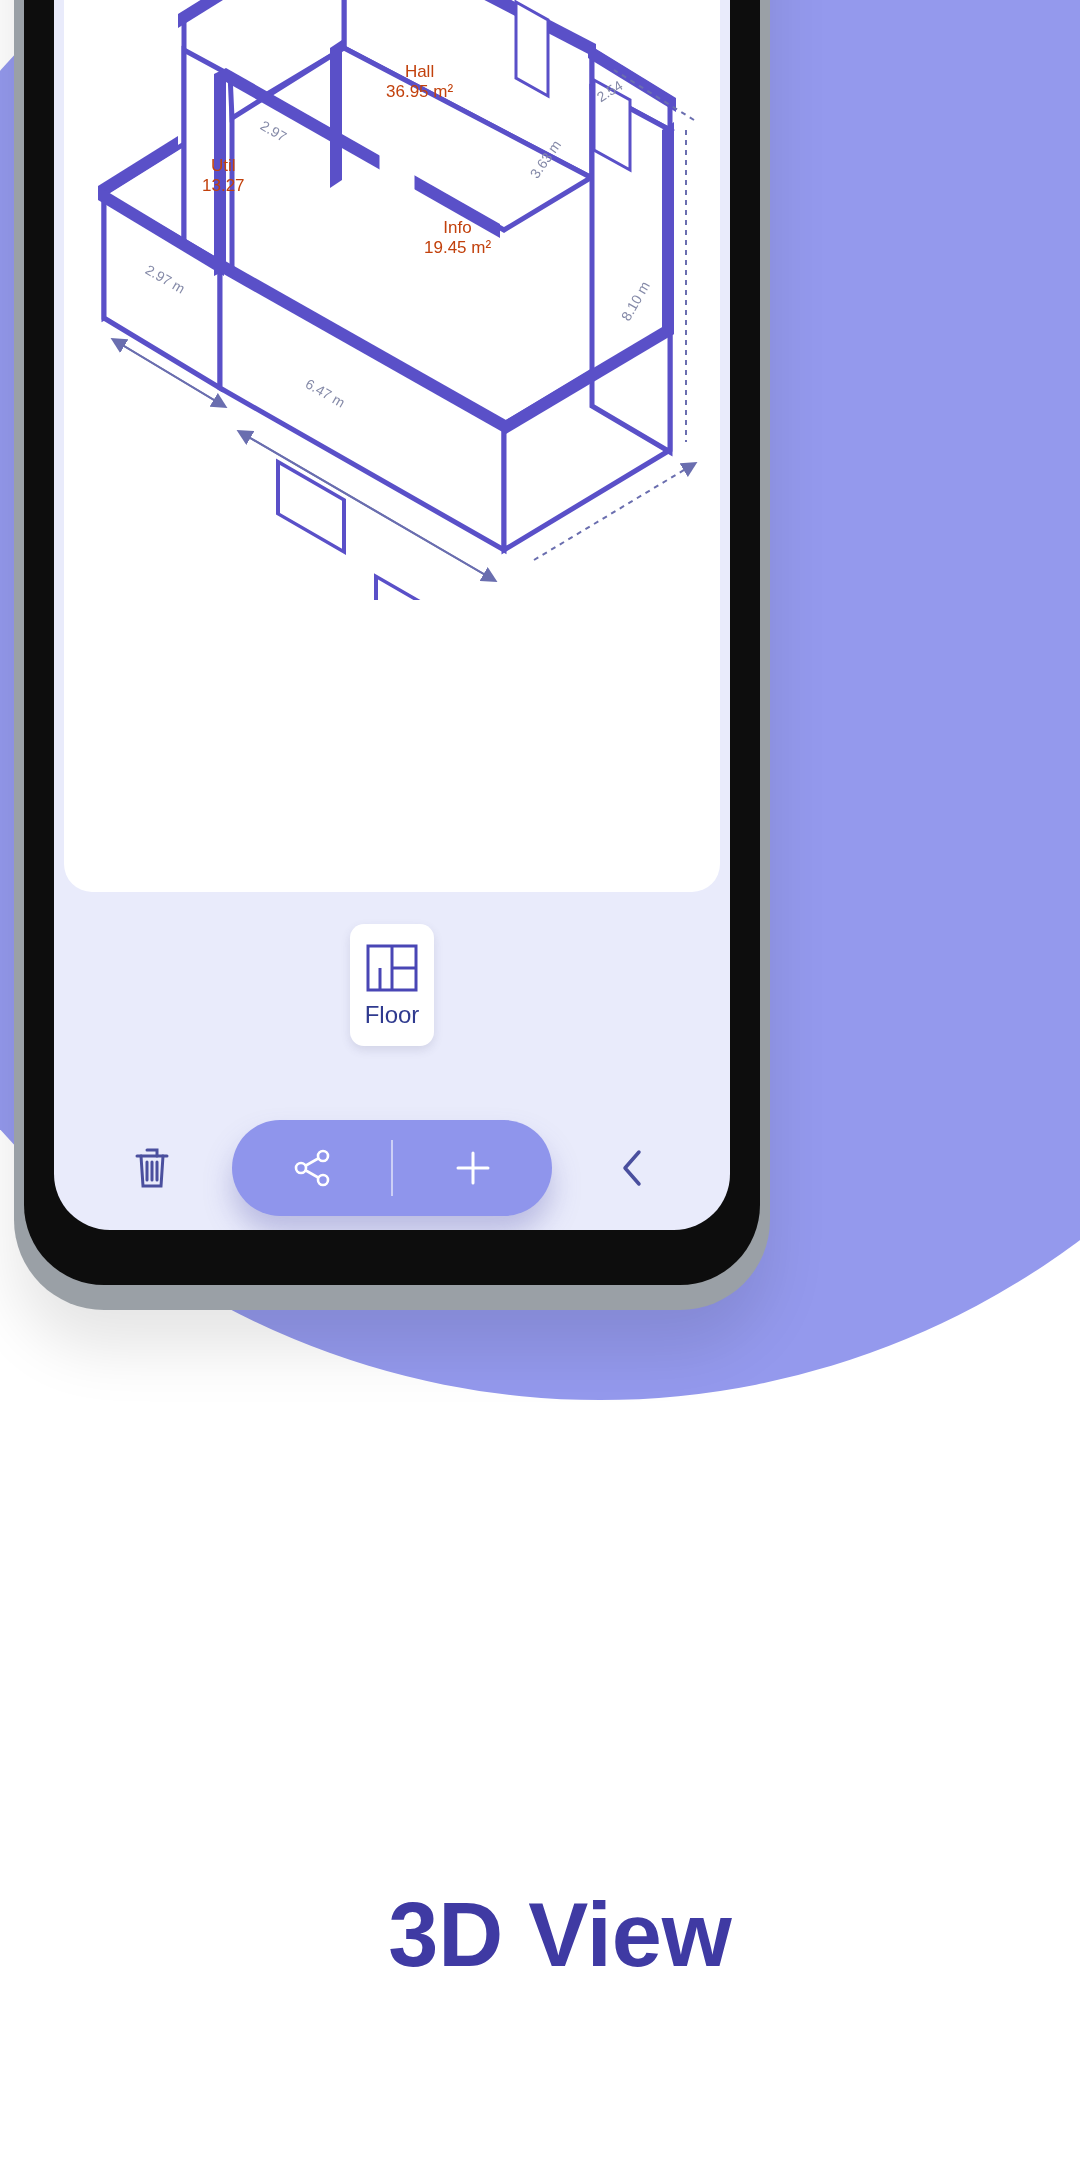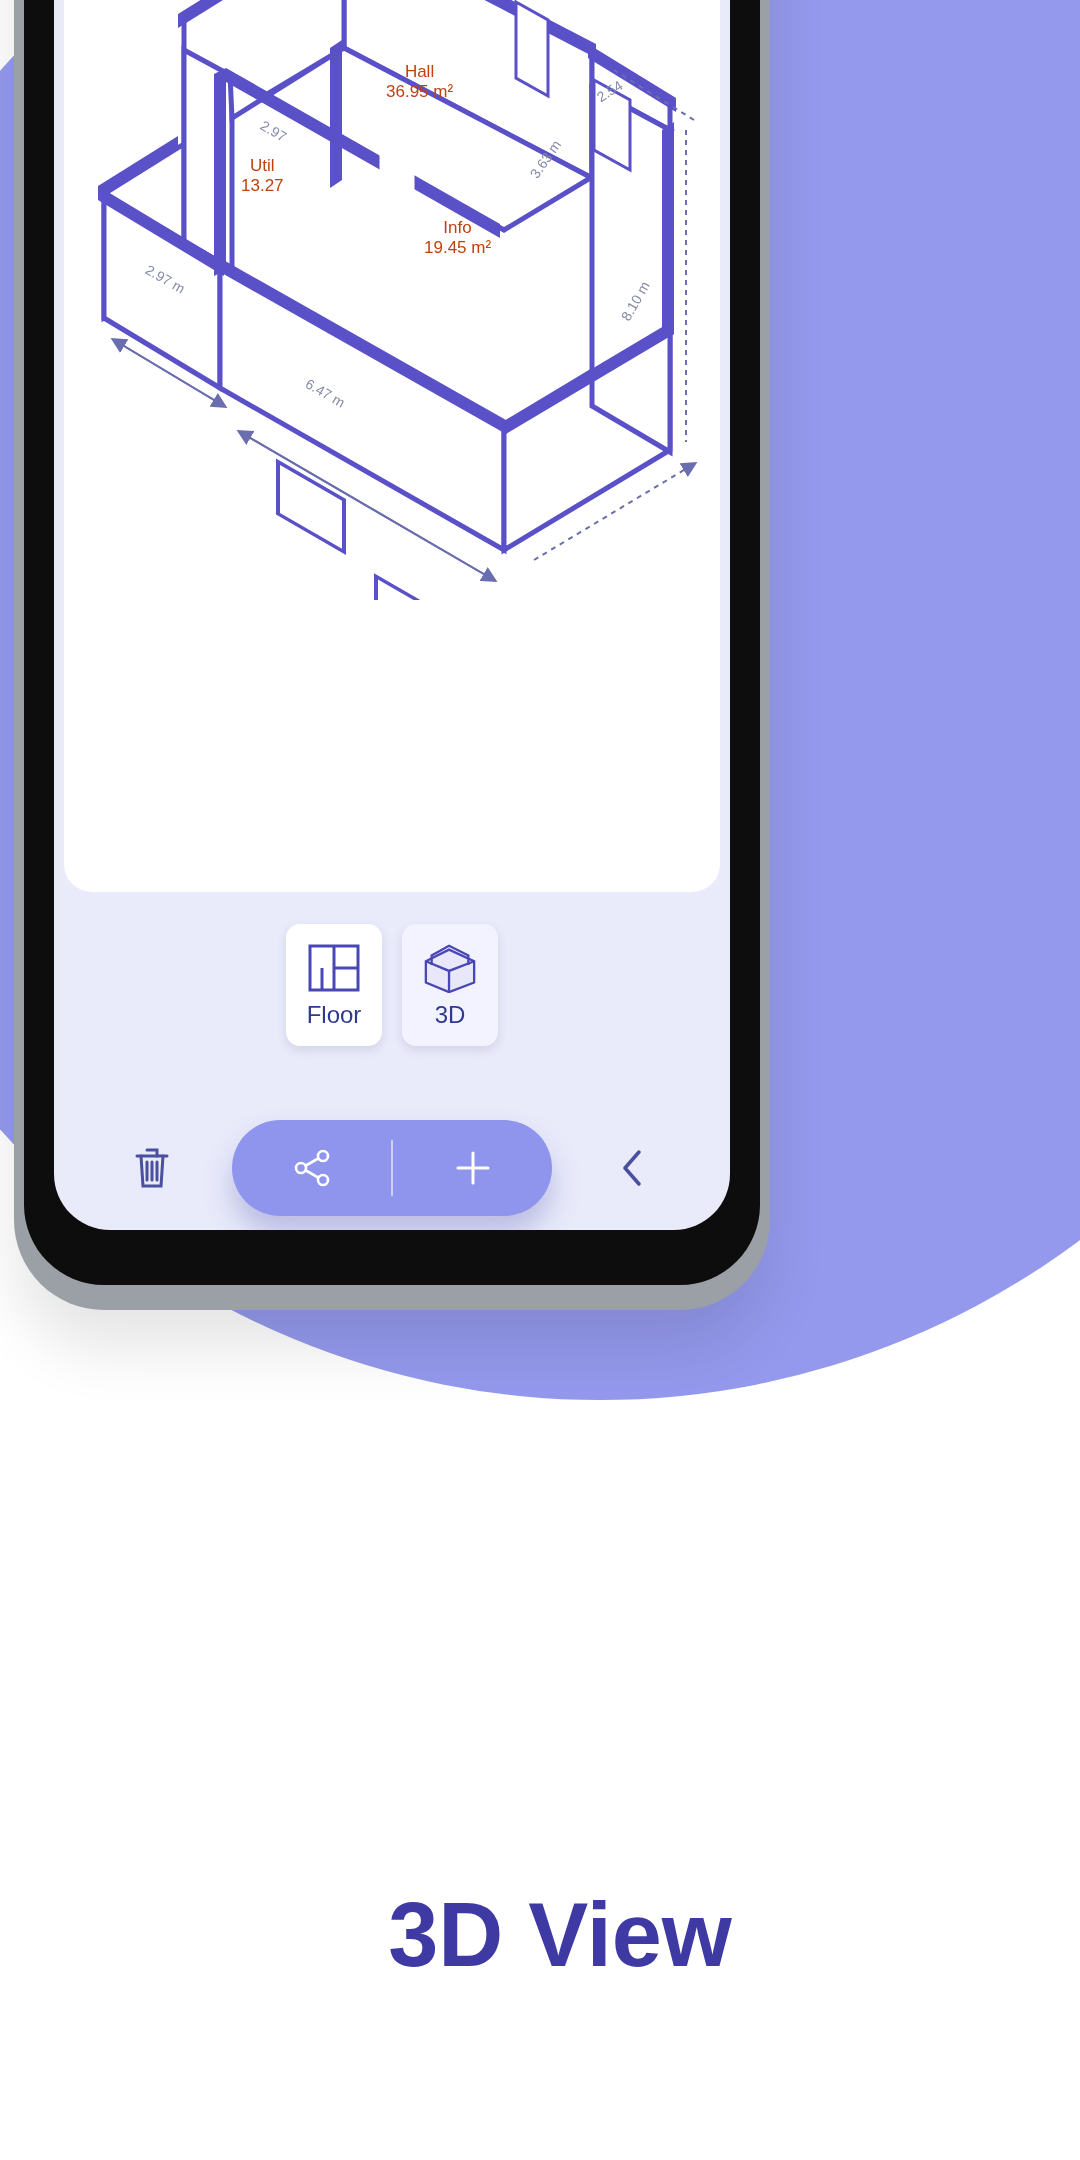--- a/index.html
+++ b/index.html
@@ -10,21 +10,21 @@
     
     .phone-outer{position:absolute;left:14px;top:-300px;width:756px;height:1610px;border-radius:90px;background:#9aa0a6;box-shadow:0 40px 60px rgba(0,0,0,0.10);}
     .phone-frame{position:absolute;left:24px;top:-300px;width:736px;height:1585px;border-radius:80px;background:#0d0d0d;}
     .phone-screen{position:absolute;left:54px;top:-280px;width:676px;height:1510px;border-radius:56px;background:#e9ebfb;overflow:hidden;}
 
     
     .viewport-card{position:absolute;left:10px;top:0;width:656px;height:1172px;background:#fff;border-radius:28px;}
 
     
     .view-row{position:absolute;left:0;right:0;top:1204px;display:flex;justify-content:center;gap:20px;}
-    .view-btn{width:96px;height:122px;background:#fff;border-radius:14px;display:flex;flex-direction:column;align-items:center;justify-content:center;gap:10px;box-shadow:0 4px 10px rgba(80,80,120,0.15);cursor:pointer;}
+    .view-btn{width:84px;height:122px;background:#fff;border-radius:14px;display:flex;flex-direction:column;align-items:center;justify-content:center;gap:10px;box-shadow:0 4px 10px rgba(80,80,120,0.15);cursor:pointer;}
     .view-btn.active{background:#f3f3ff;}
     .view-btn .icon-slot{width:56px;height:50px;display:flex;align-items:center;justify-content:center;}
     .view-btn .label{font:500 24px/1 -apple-system,Helvetica,Arial,sans-serif;color:#2f3a8f;}
 
     
     .bottom-bar{position:absolute;left:0;right:0;top:1388px;height:120px;display:flex;align-items:center;justify-content:space-between;padding:0 68px;}
     .pill{width:320px;height:96px;background:#8f95ec;border-radius:60px;display:flex;align-items:center;box-shadow:0 18px 28px rgba(100,100,180,0.35);}
     .pill-half{flex:1;display:flex;align-items:center;justify-content:center;height:100%;cursor:pointer;}
     .pill-divider{width:2px;height:56px;background:rgba(255,255,255,0.55);}
     .icon-btn{width:60px;height:60px;display:flex;align-items:center;justify-content:center;cursor:pointer;color:#3b448f;}
@@ -130,21 +130,21 @@
         <defs>
           <marker id="ar" markerWidth="8" markerHeight="8" refX="6" refY="4" orient="auto">
             <path d="M0,0 L8,4 L0,8 z" fill="#6a6eaf"></path>
           </marker>
         </defs>
       </svg>
 
       
       <span class="fp-label" style="left:312px;top:222px;"><span>Hall</span>
 <span>36.95 m²</span></span>
-      <span class="fp-label" style="left:128px;top:316px;margin-left:39px;"><span>Util</span>
+      <span class="fp-label" style="left:128px;top:316px;"><span>Util</span>
 <span>13.27</span></span>
       <span class="fp-label" style="left:350px;top:378px;"><span>Info</span>
 <span>19.45 m²</span></span>
 
       
       <span class="dim-label" style="left:70px;top:432px;transform:rotate(30deg);">2.97 m</span>
       <span class="dim-label" style="left:186px;top:284px;transform:rotate(30deg);">2.97</span>
       <span class="dim-label" style="left:230px;top:546px;transform:rotate(30deg);">6.47 m</span>
       <span class="dim-label" style="left:450px;top:312px;transform:rotate(-55deg);">3.63 m</span>
       <span class="dim-label" style="left:540px;top:454px;transform:rotate(-60deg);">8.10 m</span>
@@ -159,33 +159,20 @@
         <svg width="52" height="48" viewBox="0 0 52 48">
             <g stroke="#4946b5" stroke-width="3" fill="none">
               <rect x="2" y="2" width="48" height="44"></rect>
               <line x1="26" y1="2" x2="26" y2="46"></line>
               <line x1="26" y1="24" x2="50" y2="24"></line>
               <line x1="14" y1="24" x2="14" y2="46"></line>
             </g>
           </svg>
       </span>
       <span class="label">Floor</span>
-    </div>
-    <div class="view-btn active">
-      <span class="icon-slot">
-        <svg width="58" height="50" viewBox="0 0 58 50">
-            <g stroke="#4946b5" stroke-width="2.4" fill="#e8e8fa">
-              <polygon points="4,18 28,6 54,18 54,40 28,50 4,40"></polygon>
-              <polyline points="4,18 28,28 54,18" fill="none"></polyline>
-              <line x1="28" y1="28" x2="28" y2="50"></line>
-              <polyline points="10,22 10,12 28,2 48,12 48,22" fill="none"></polyline>
-            </g>
-          </svg>
-      </span>
-      <span class="label">3D</span>
     </div>
   </div>
 
   <div class="bottom-bar">
     <div class="icon-btn">
       <svg width="38" height="44" viewBox="0 0 38 44">
           <g stroke="#4a4f9e" stroke-width="3" fill="none" stroke-linecap="round">
             <path d="M4 10h30"></path>
             <path d="M8 10l2 30h18l2-30"></path>
             <path d="M14 4h10v6"></path>

